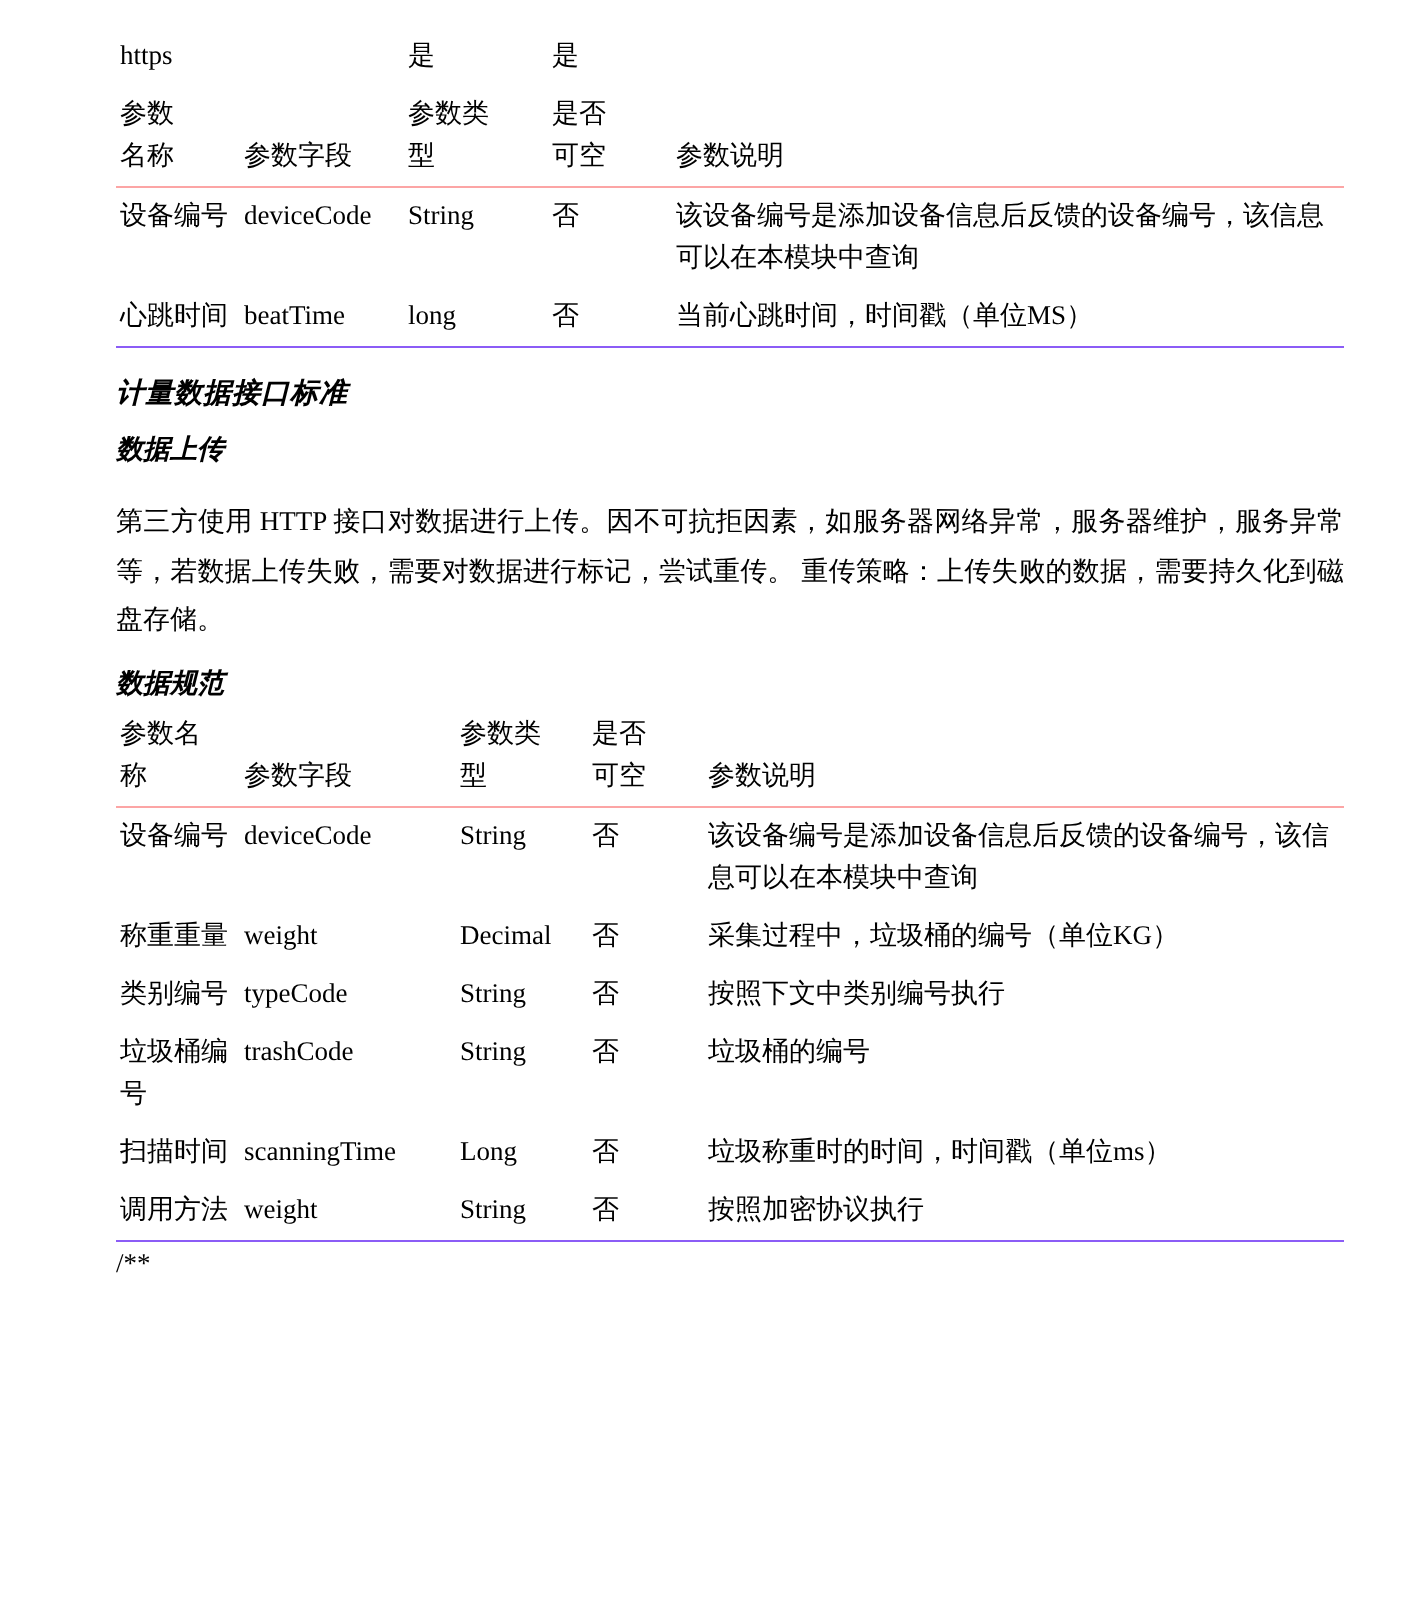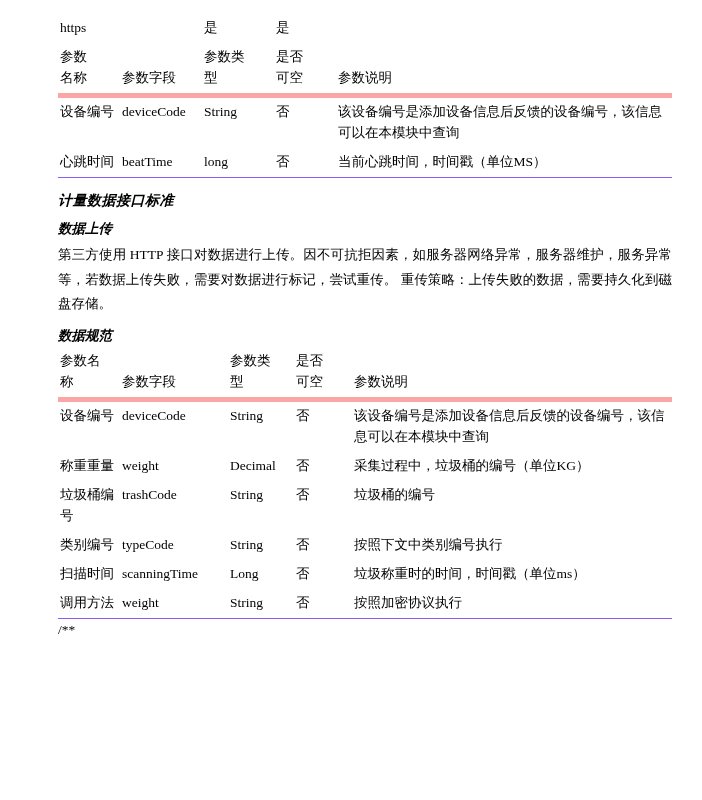--- a/index.html
+++ b/index.html
@@ -32,21 +32,21 @@
     border-collapse: collapse;
     width: 100%;
     table-layout: fixed;
   }
   table.doc td {
     vertical-align: top;
     padding: 4px 2px 4px 2px;
     line-height: 1.55;
     font-size: 13.5px;
   }
-  .rule-top td { border-top: 5px solid #fca5a5; }
+  .rule-top td { border-top: 1px solid #fca5a5; }
   .rule-bot td { border-bottom: 1px solid #8b5cf6; }
 
   .hdr td { font-size: 13.5px; }
 
   .sect-title {
     font-weight: bold;
     font-size: 14px;
     margin: 14px 0 4px 0;
     letter-spacing: .5px;
     font-style: italic;
@@ -54,21 +54,21 @@
   .sub-title {
     font-style: italic;
     font-weight: bold;
     font-size: 13.5px;
     margin: 10px 0 2px 0;
   }
   .para {
     font-size: 13.5px;
     line-height: 1.85;
     text-align: justify;
-    margin: 5px 0 4px 0;
+    margin: 15px 0 4px 0;
   }
   .tail {
     font-size: 13.5px;
     line-height: 1.7;
   }
 
   
   .toprow td { padding-top: 2px; padding-bottom: 8px; }
 </style>
 </head>
@@ -177,32 +177,32 @@
         <td>该设备编号是添加设备信息后反馈的设备编号，该信息可以在本模块中查询</td>
       </tr>
       <tr>
         <td>称重重量</td>
         <td>weight</td>
         <td>Decimal</td>
         <td>否</td>
         <td>采集过程中，垃圾桶的编号（单位KG）</td>
       </tr>
       <tr>
+        <td>类别编号</td>
+        <td>typeCode</td>
+        <td>String</td>
+        <td>否</td>
+        <td>按照下文中类别编号执行</td>
+      </tr>
+      <tr>
         <td>垃圾桶编号</td>
         <td>trashCode</td>
         <td>String</td>
         <td>否</td>
         <td>垃圾桶的编号</td>
-      </tr>
-      <tr>
-        <td>类别编号</td>
-        <td>typeCode</td>
-        <td>String</td>
-        <td>否</td>
-        <td>按照下文中类别编号执行</td>
       </tr>
       <tr>
         <td>扫描时间</td>
         <td>scanningTime</td>
         <td>Long</td>
         <td>否</td>
         <td>垃圾称重时的时间，时间戳（单位ms）</td>
       </tr>
       <tr class="rule-bot">
         <td>调用方法</td>

